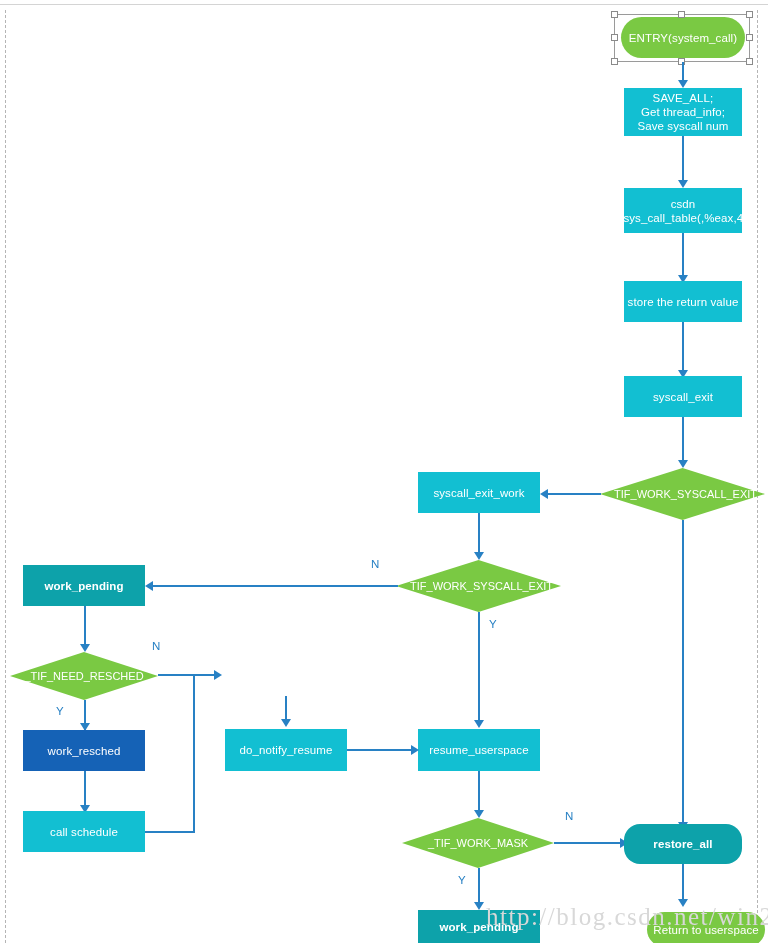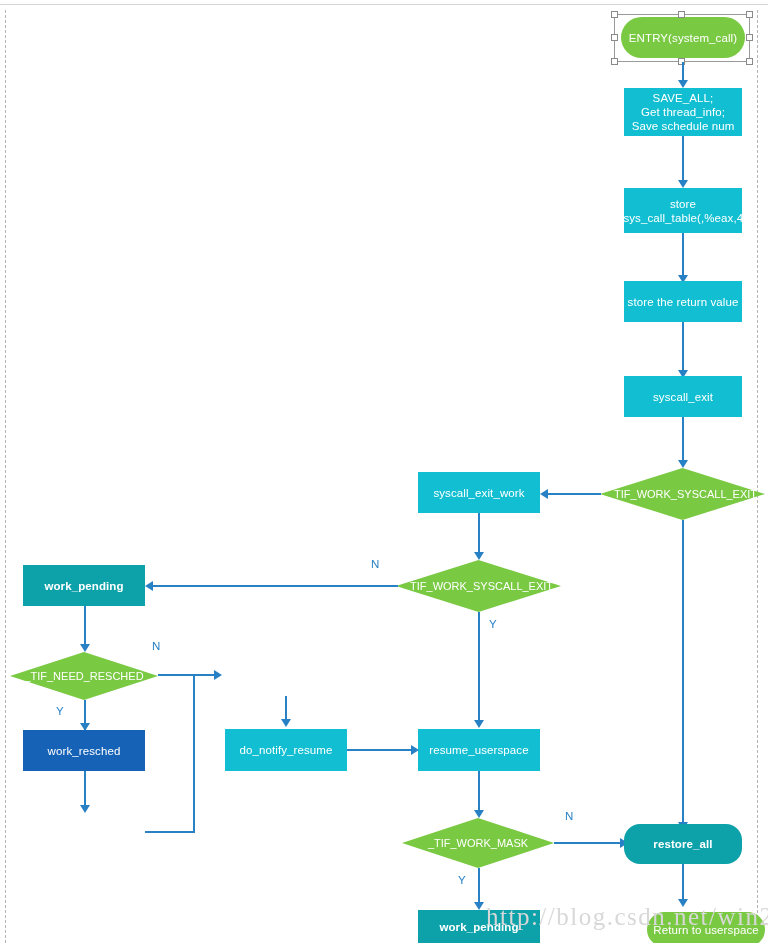--- a/index.html
+++ b/index.html
@@ -170,28 +170,28 @@
   <div class="sel-handle" style="left:611px;top:58px;"></div>
   <div class="sel-handle" style="left:678px;top:58px;"></div>
   <div class="sel-handle" style="left:746px;top:58px;"></div>
 
   <div class="line v" style="left:682px;top:62px;height:22px;"></div>
   <div class="arrow down" style="left:678px;top:80px;"></div>
 
   <div class="node cyan" style="left:624px;top:88px;width:118px;height:48px;">
     <span>SAVE_ALL;
 Get thread_info;
-Save schedule num</span>
+Save syscall num</span>
   </div>
 
   <div class="line v" style="left:682px;top:136px;height:48px;"></div>
   <div class="arrow down" style="left:678px;top:180px;"></div>
 
   <div class="node cyan" style="left:624px;top:188px;width:118px;height:45px;">
-    <span>store
+    <span>csdn
 *sys_call_table(,%eax,4)</span>
   </div>
 
   <div class="line v" style="left:682px;top:233px;height:46px;"></div>
   <div class="arrow down" style="left:678px;top:275px;"></div>
 
   <div class="node cyan" style="left:624px;top:281px;width:118px;height:41px;">
     <span>store the return value</span>
   </div>
 
@@ -296,20 +296,23 @@
   <div class="line v" style="left:84px;top:700px;height:30px;"></div>
   <div class="arrow down" style="left:80px;top:723px;"></div>
 
   <div class="node darkblue" style="left:23px;top:730px;width:122px;height:41px;">
     <span>work_resched</span>
   </div>
 
   <div class="line v" style="left:84px;top:771px;height:38px;"></div>
   <div class="arrow down" style="left:80px;top:805px;"></div>
 
+  <div class="node cyan" style="left:23px;top:811px;width:122px;height:41px;">
+    <span>call schedule</span>
+  </div>
 
   <div class="line h" style="left:158px;top:674px;width:58px;"></div>
   <div class="arrow right" style="left:214px;top:670px;"></div>
 
   <div class="line h" style="left:145px;top:831px;width:50px;"></div>
   <div class="line v" style="left:193.4px;top:674px;height:158px;"></div>
 
 
   <div class="line v" style="left:285px;top:696px;height:27px;"></div>
   <div class="arrow down" style="left:281px;top:719px;"></div>

